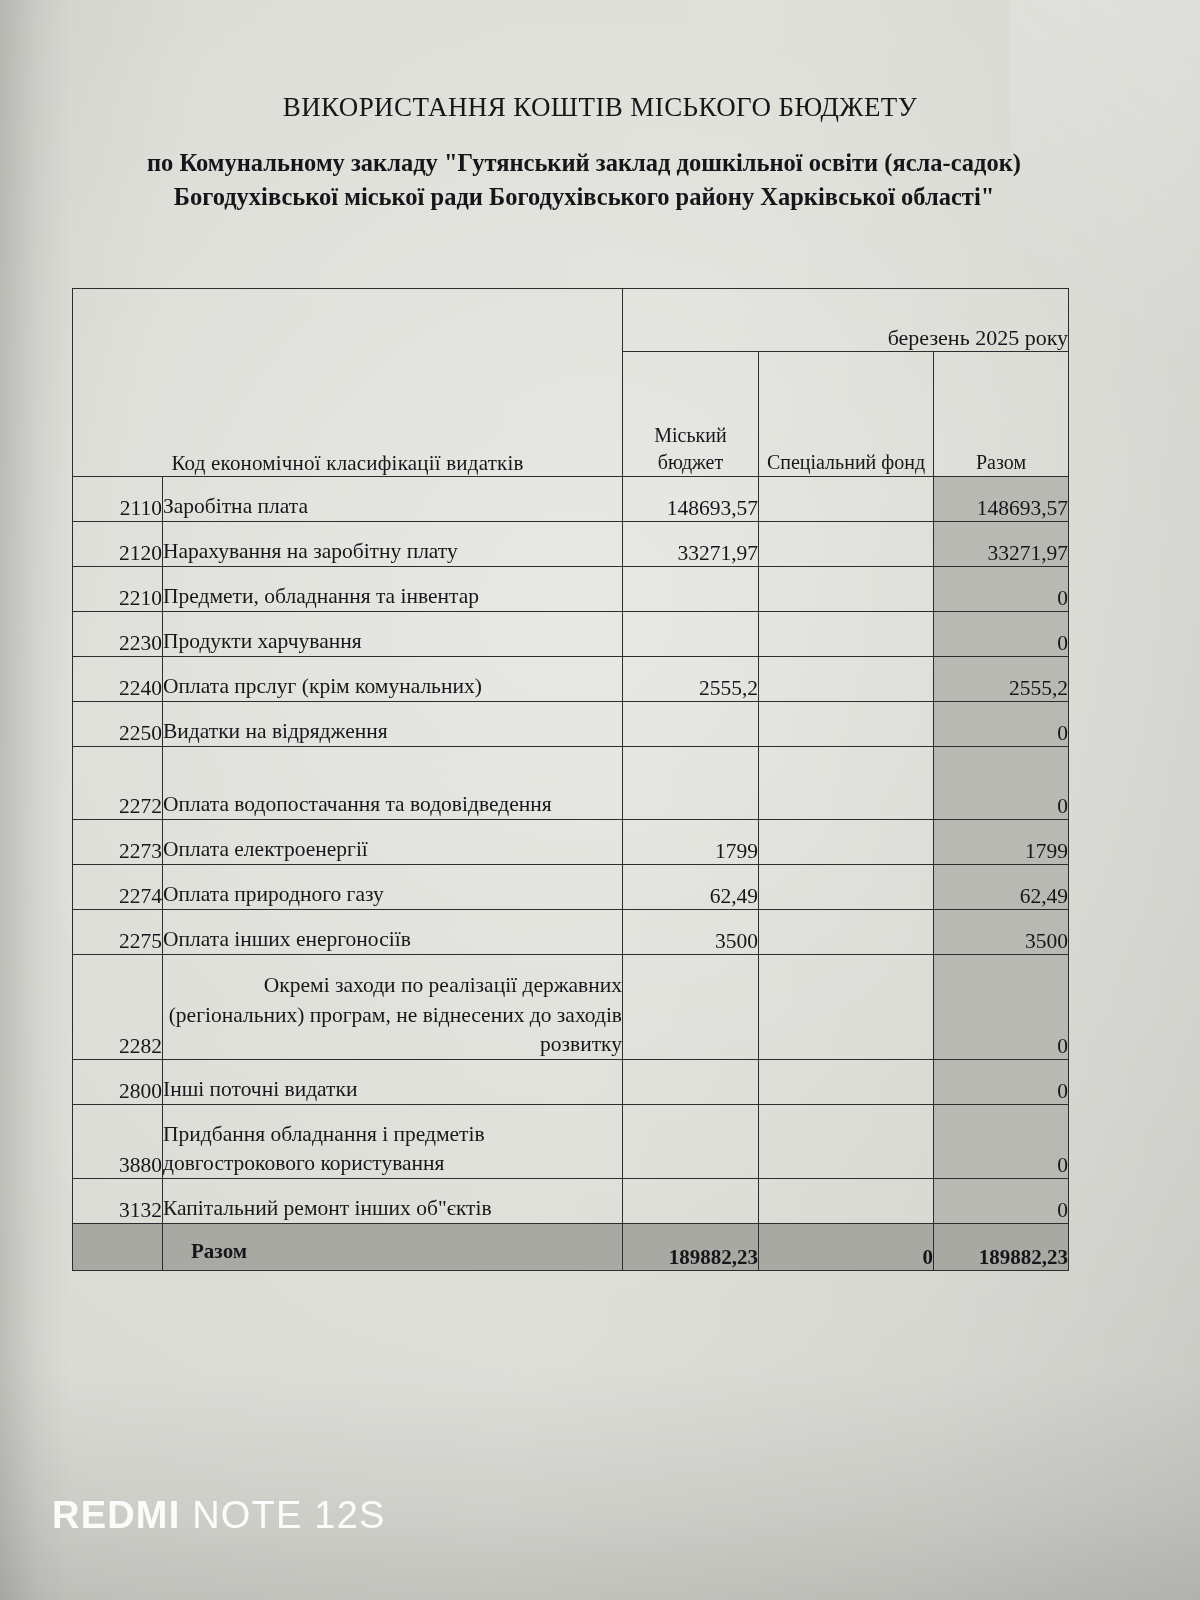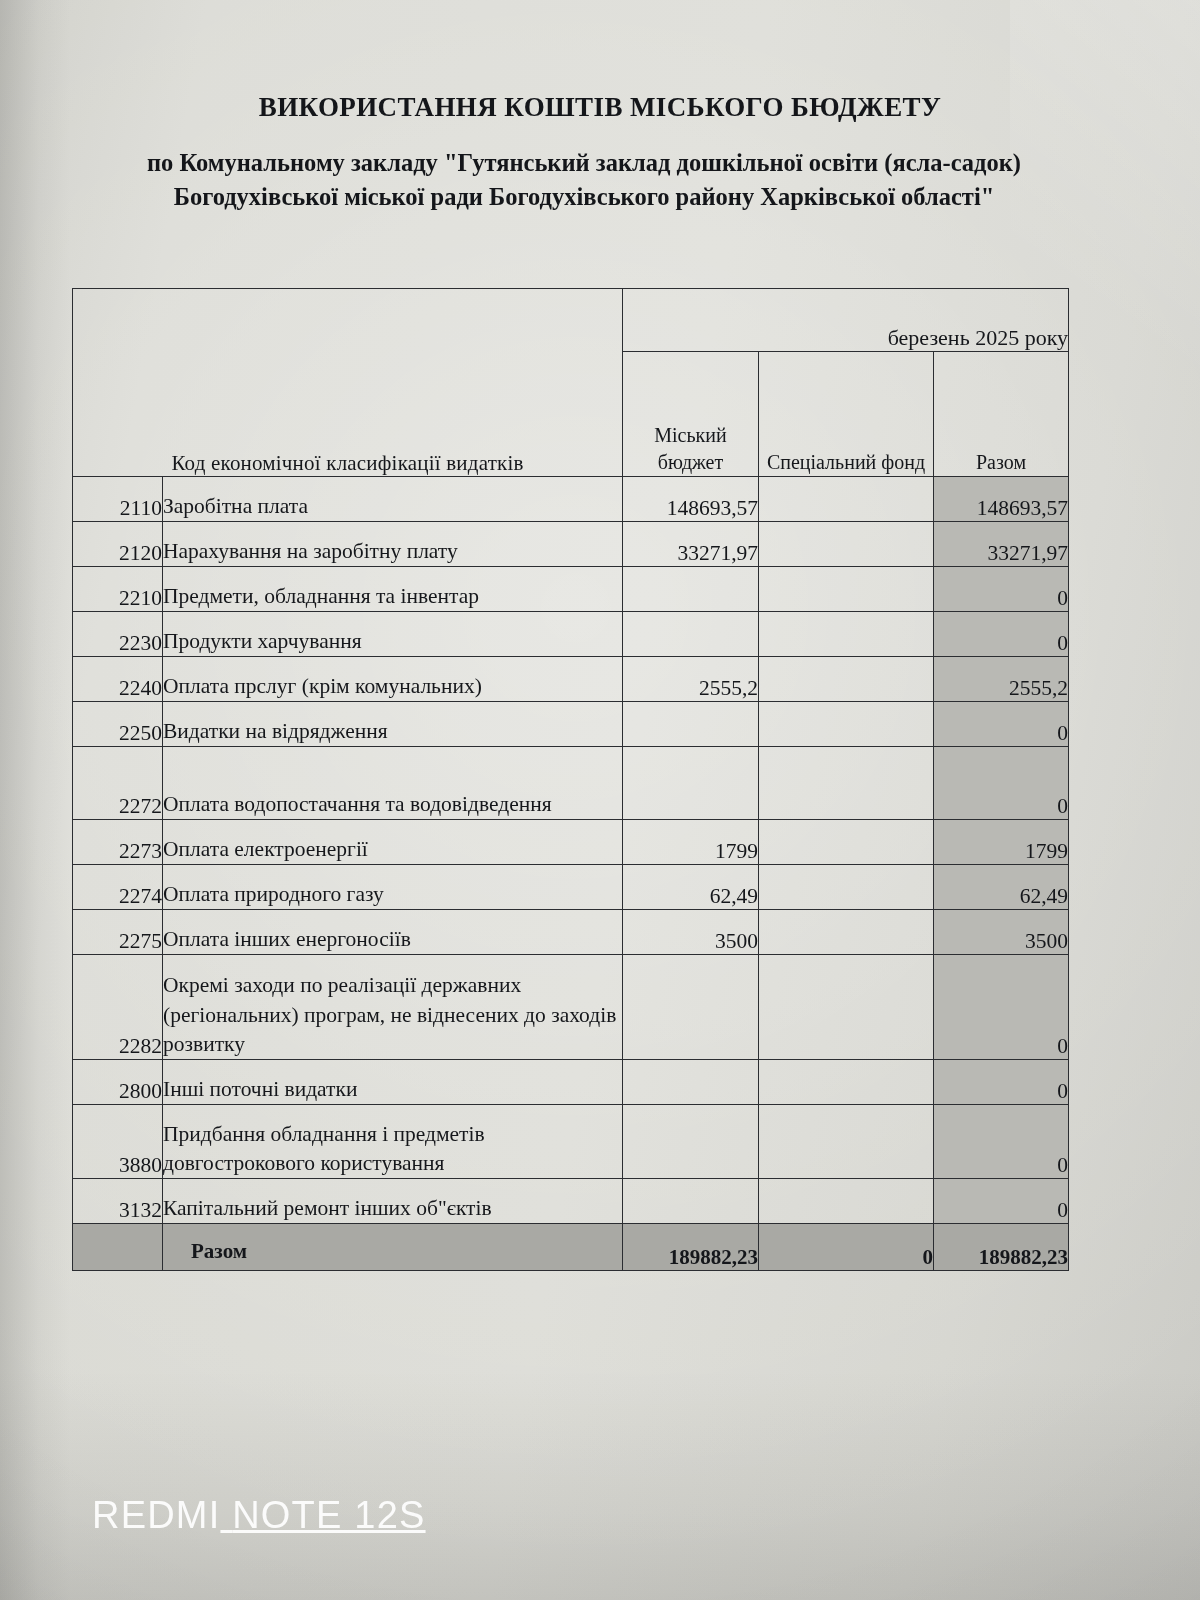--- a/index.html
+++ b/index.html
@@ -47,21 +47,21 @@
     inset: 0;
   }
 
   
   .doc-title {
     position: absolute;
     left: 0; right: 0;
     top: 92px;
     text-align: center;
     font-size: 27px;
-    font-weight: bold;
+    font-weight: normal;
     letter-spacing: 0.4px;
     color: #14161a;
     font-family: "Liberation Serif", "DejaVu Serif", serif;
   }
   .doc-subtitle {
     position: absolute;
     left: 84px;
     width: 1000px;
     top: 146px;
     text-align: center;
@@ -149,21 +149,21 @@
     padding: 0 8px 6px 0;
     font-size: 21.5px;
     font-weight: bold;
     background: #b9b9b4;
     white-space: nowrap;
   }
 
   tr.r-std td { height: 44px; }
   tr.r-tall td { height: 72px; }
   tr.r-multi2 td { height: 73px; }
-  tr.r-multi3 td { height: 104px; }
+  tr.r-multi3 td { height: 104px; text-align: right; }
 
   
   tr.grand td {
     background: #a9a9a4;
     font-weight: bold;
     height: 42px;
     font-size: 21px;
   }
   tr.grand td.name {
     padding-left: 28px;
@@ -176,22 +176,22 @@
     position: absolute;
     left: 52px;
     top: 1494px;
     font-family: "Liberation Sans", "DejaVu Sans", sans-serif;
     font-size: 38px;
     letter-spacing: 1.2px;
     color: #ffffff;
     opacity: 0.93;
     white-space: nowrap;
   }
-  .watermark .wm-strong { font-weight: normal; margin-left: 40px; }
-  .watermark .wm-light { font-weight: normal; text-decoration: underline; }
+  .watermark .wm-strong { font-weight: bold; }
+  .watermark .wm-light { font-weight: normal; }
 </style>
 </head>
 <body>
 
 <div class="paper"></div>
 <div class="paper-shade-left"></div>
 <div class="paper-shade-topright"></div>
 <div class="paper-shade-bottom"></div>
 
 <div class="content">

